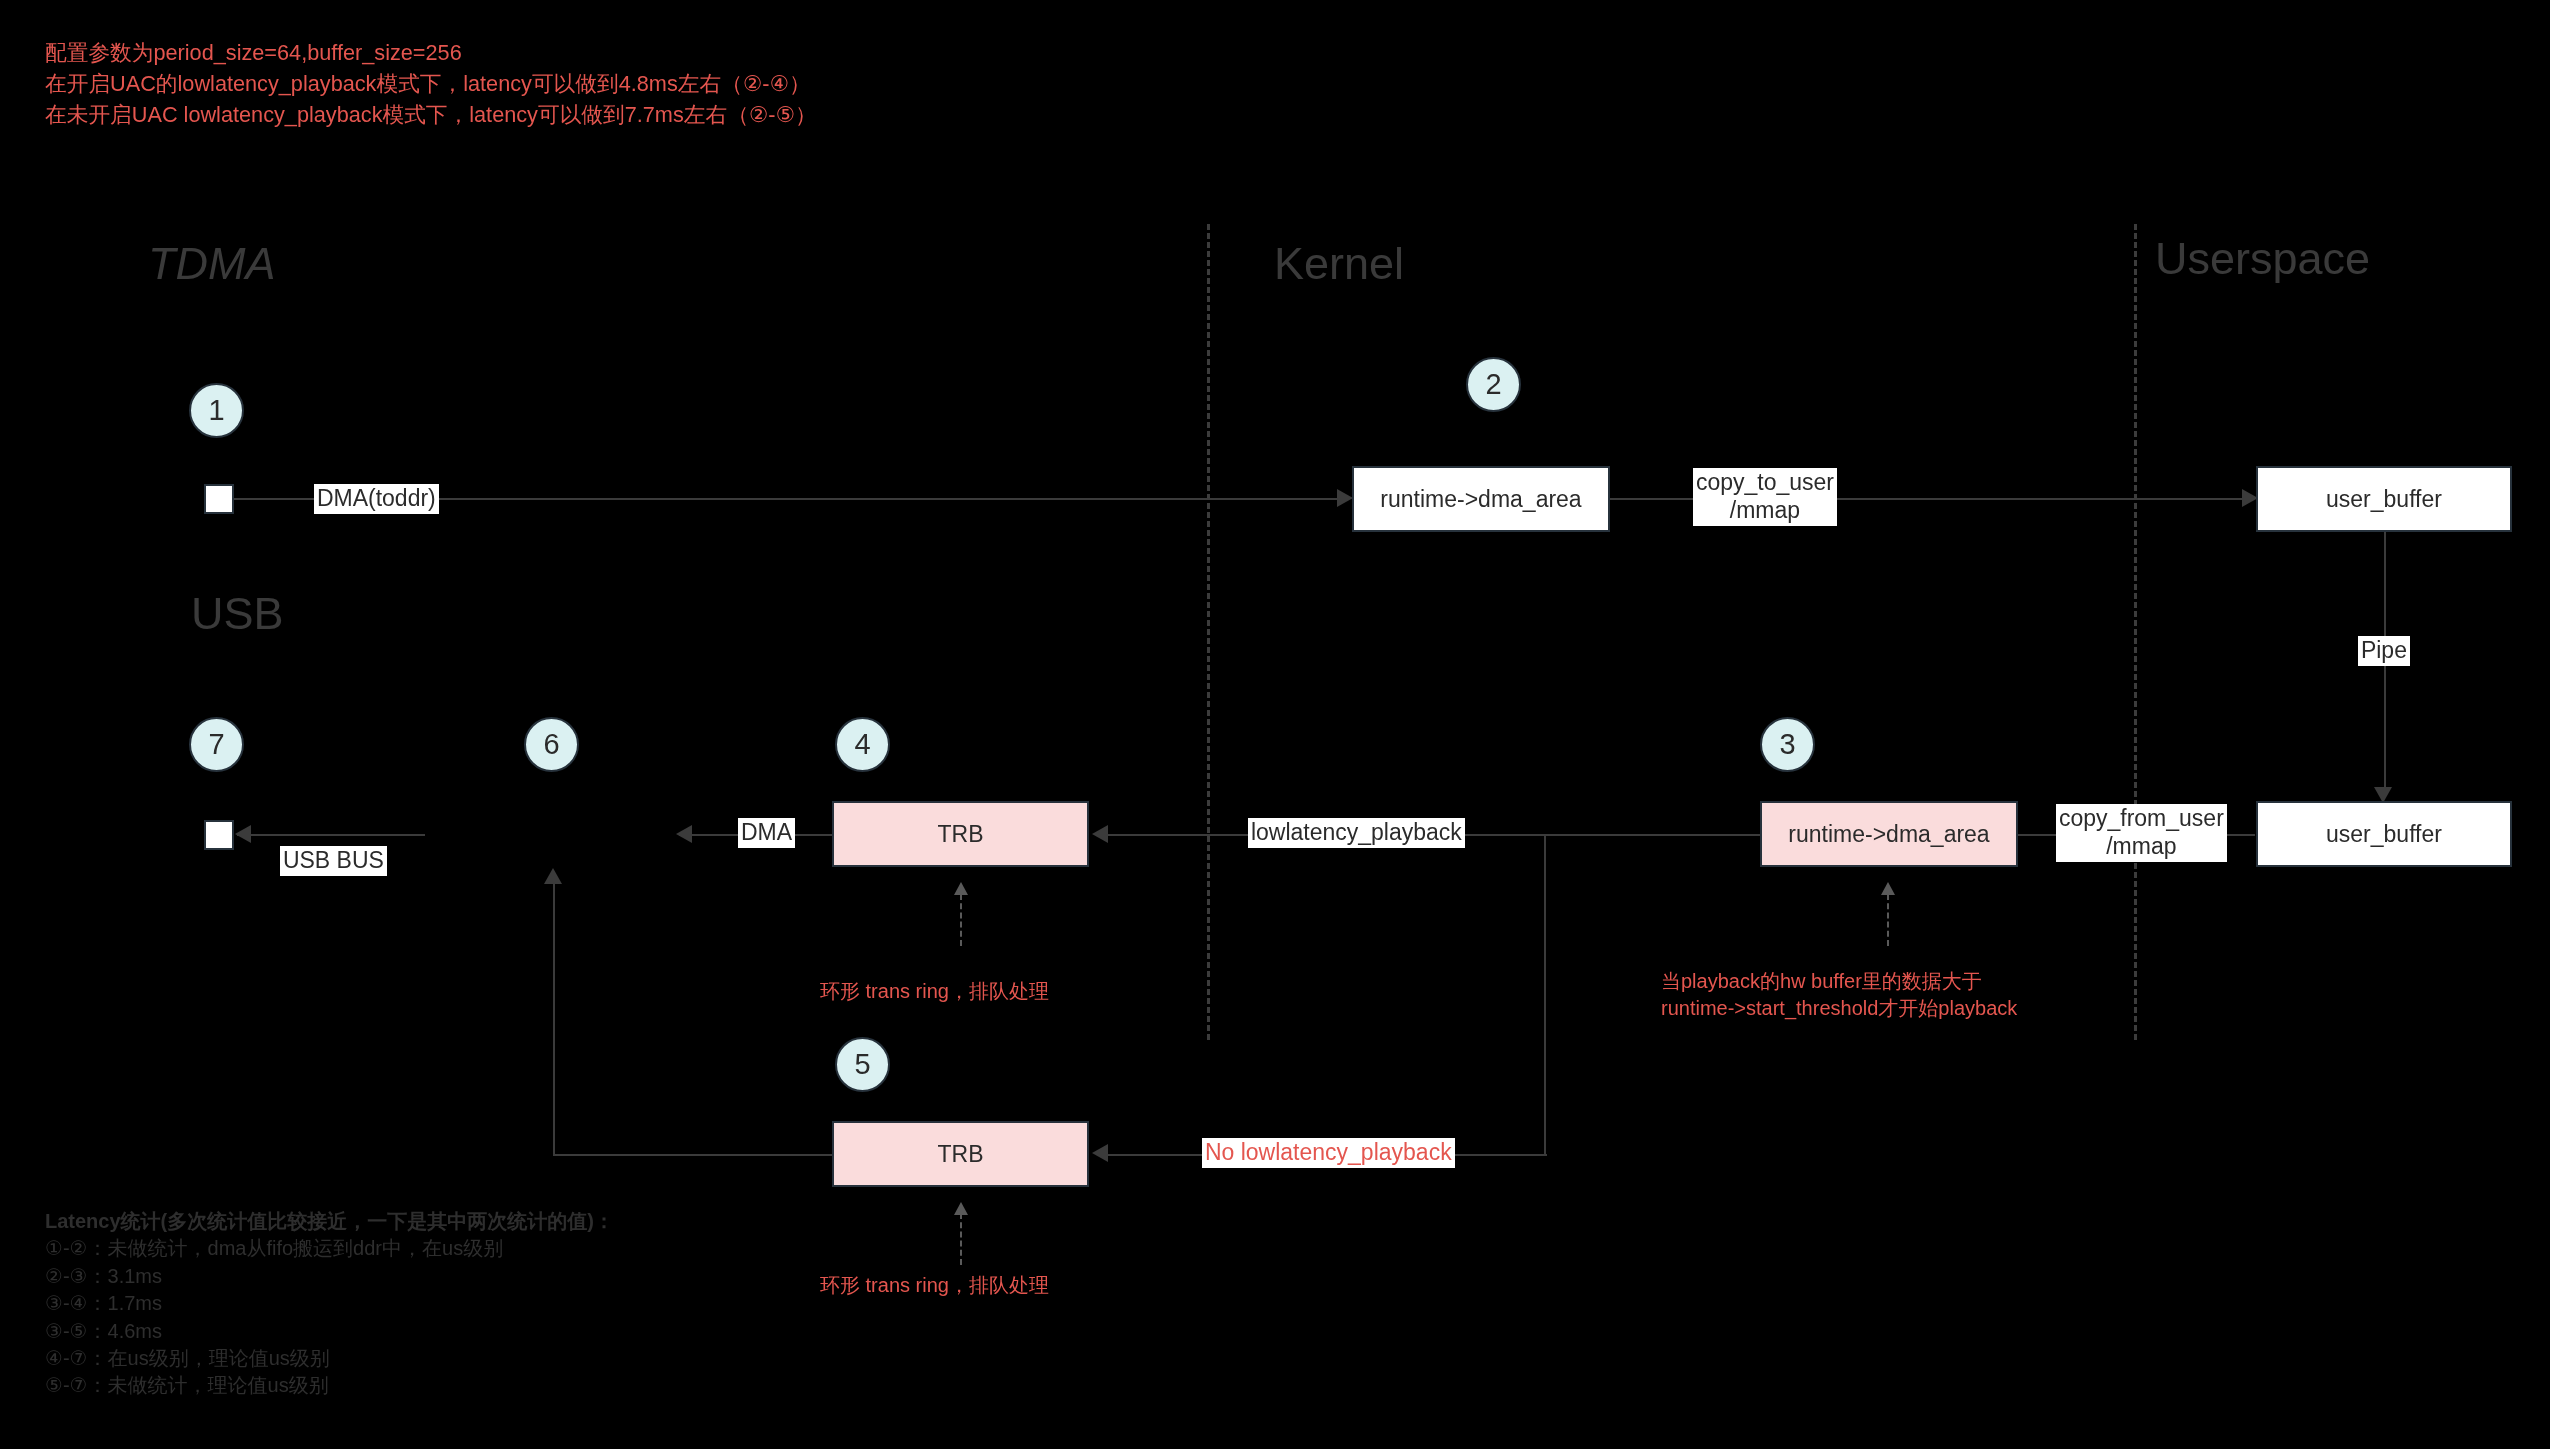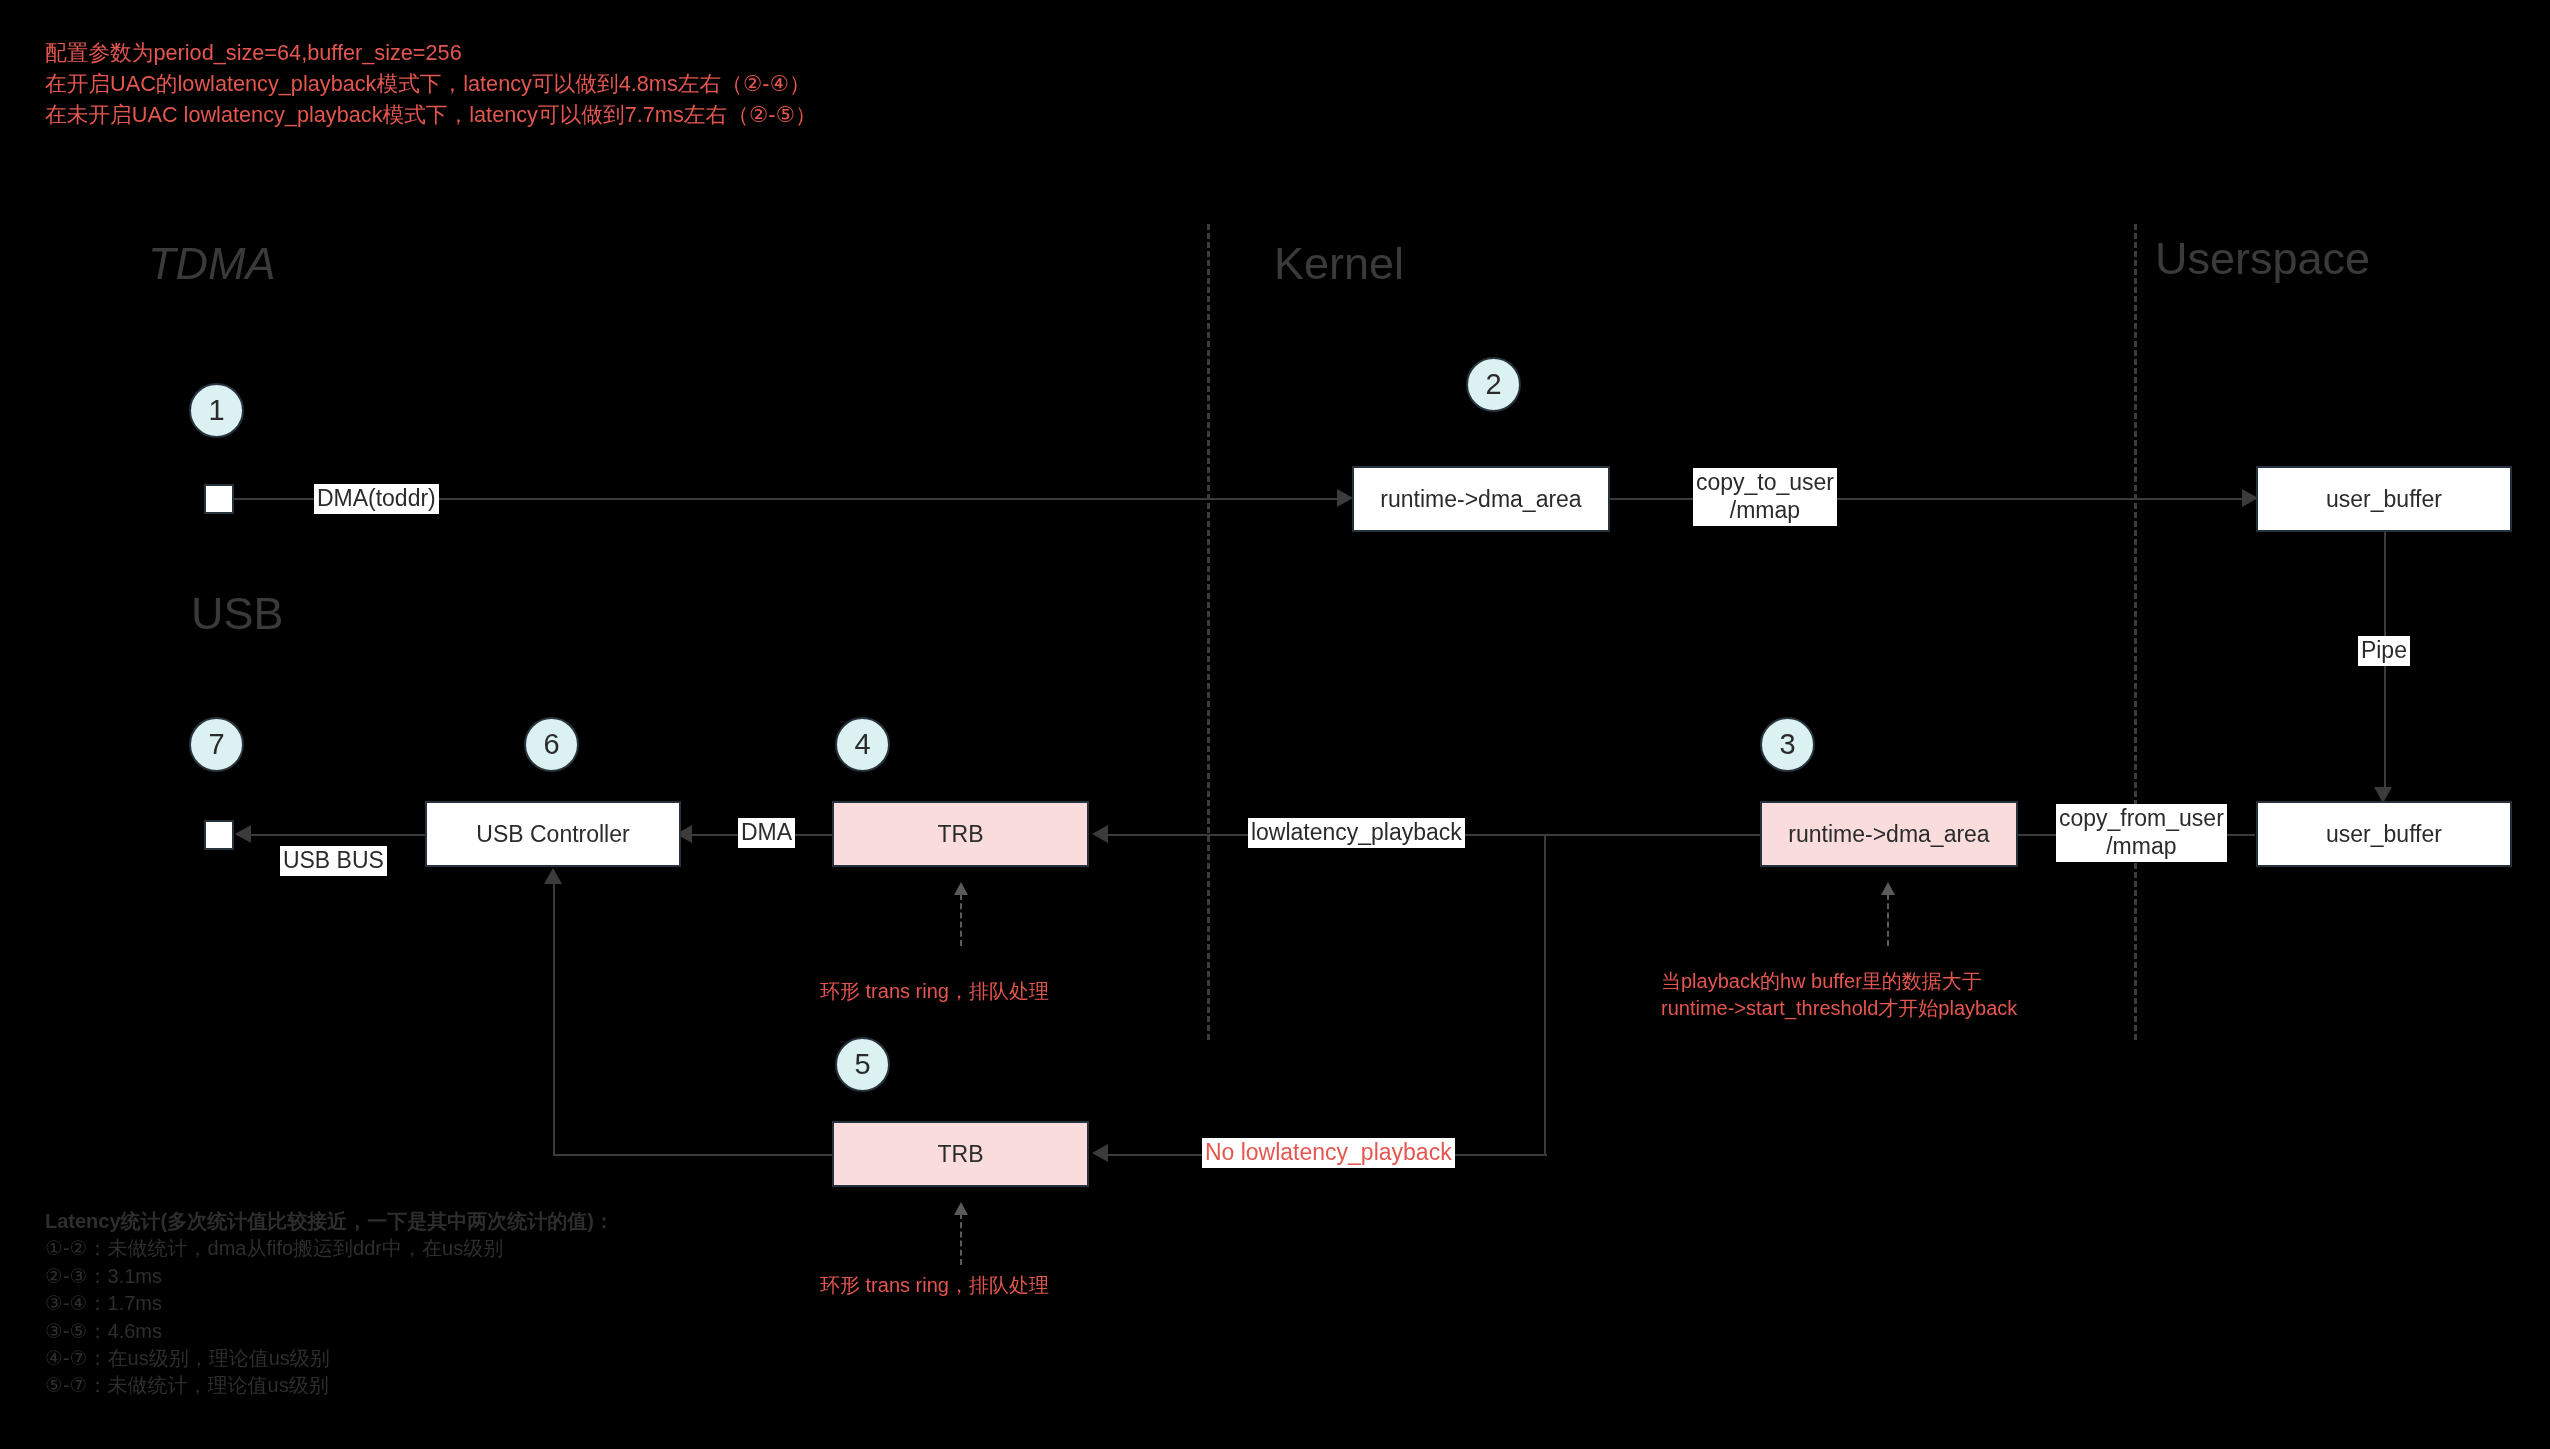--- a/index.html
+++ b/index.html
@@ -208,21 +208,20 @@
 
   <div class="vline dash" style="left:960px; top:894px; height:52px;"></div>
   <div class="arrow up thin" style="left:954px; top:882px;"></div>
   <div class="ann-red" style="left:820px; top:978px; width:282px;">环形 trans ring，排队处理</div>
 
   <div class="hline" style="left:679px; top:834px; width:153px;"></div>
   <div class="arrow left" style="left:676px; top:825px;"></div>
   <div class="elabel" style="left:738px; top:818px;">DMA</div>
 
   <div class="circle" style="left:524px; top:717px;">6</div>
-  <div class="nbox" style="left:425px; top:801px; width:256px; height:66px;">USB Controller</div>
 
   <div class="hline" style="left:237px; top:834px; width:188px;"></div>
   <div class="arrow left" style="left:235px; top:825px;"></div>
   <div class="elabel" style="left:280px; top:818px;margin-top:28px;">USB BUS</div>
 
   <div class="circle" style="left:189px; top:717px;">7</div>
   <div class="endpoint" style="left:204px; top:820px; width:30px; height:30px;"></div>
 
   <div class="vline" style="left:1544px; top:834px; height:321px;"></div>
   <div class="hline" style="left:1105px; top:1154px; width:442px;"></div>

